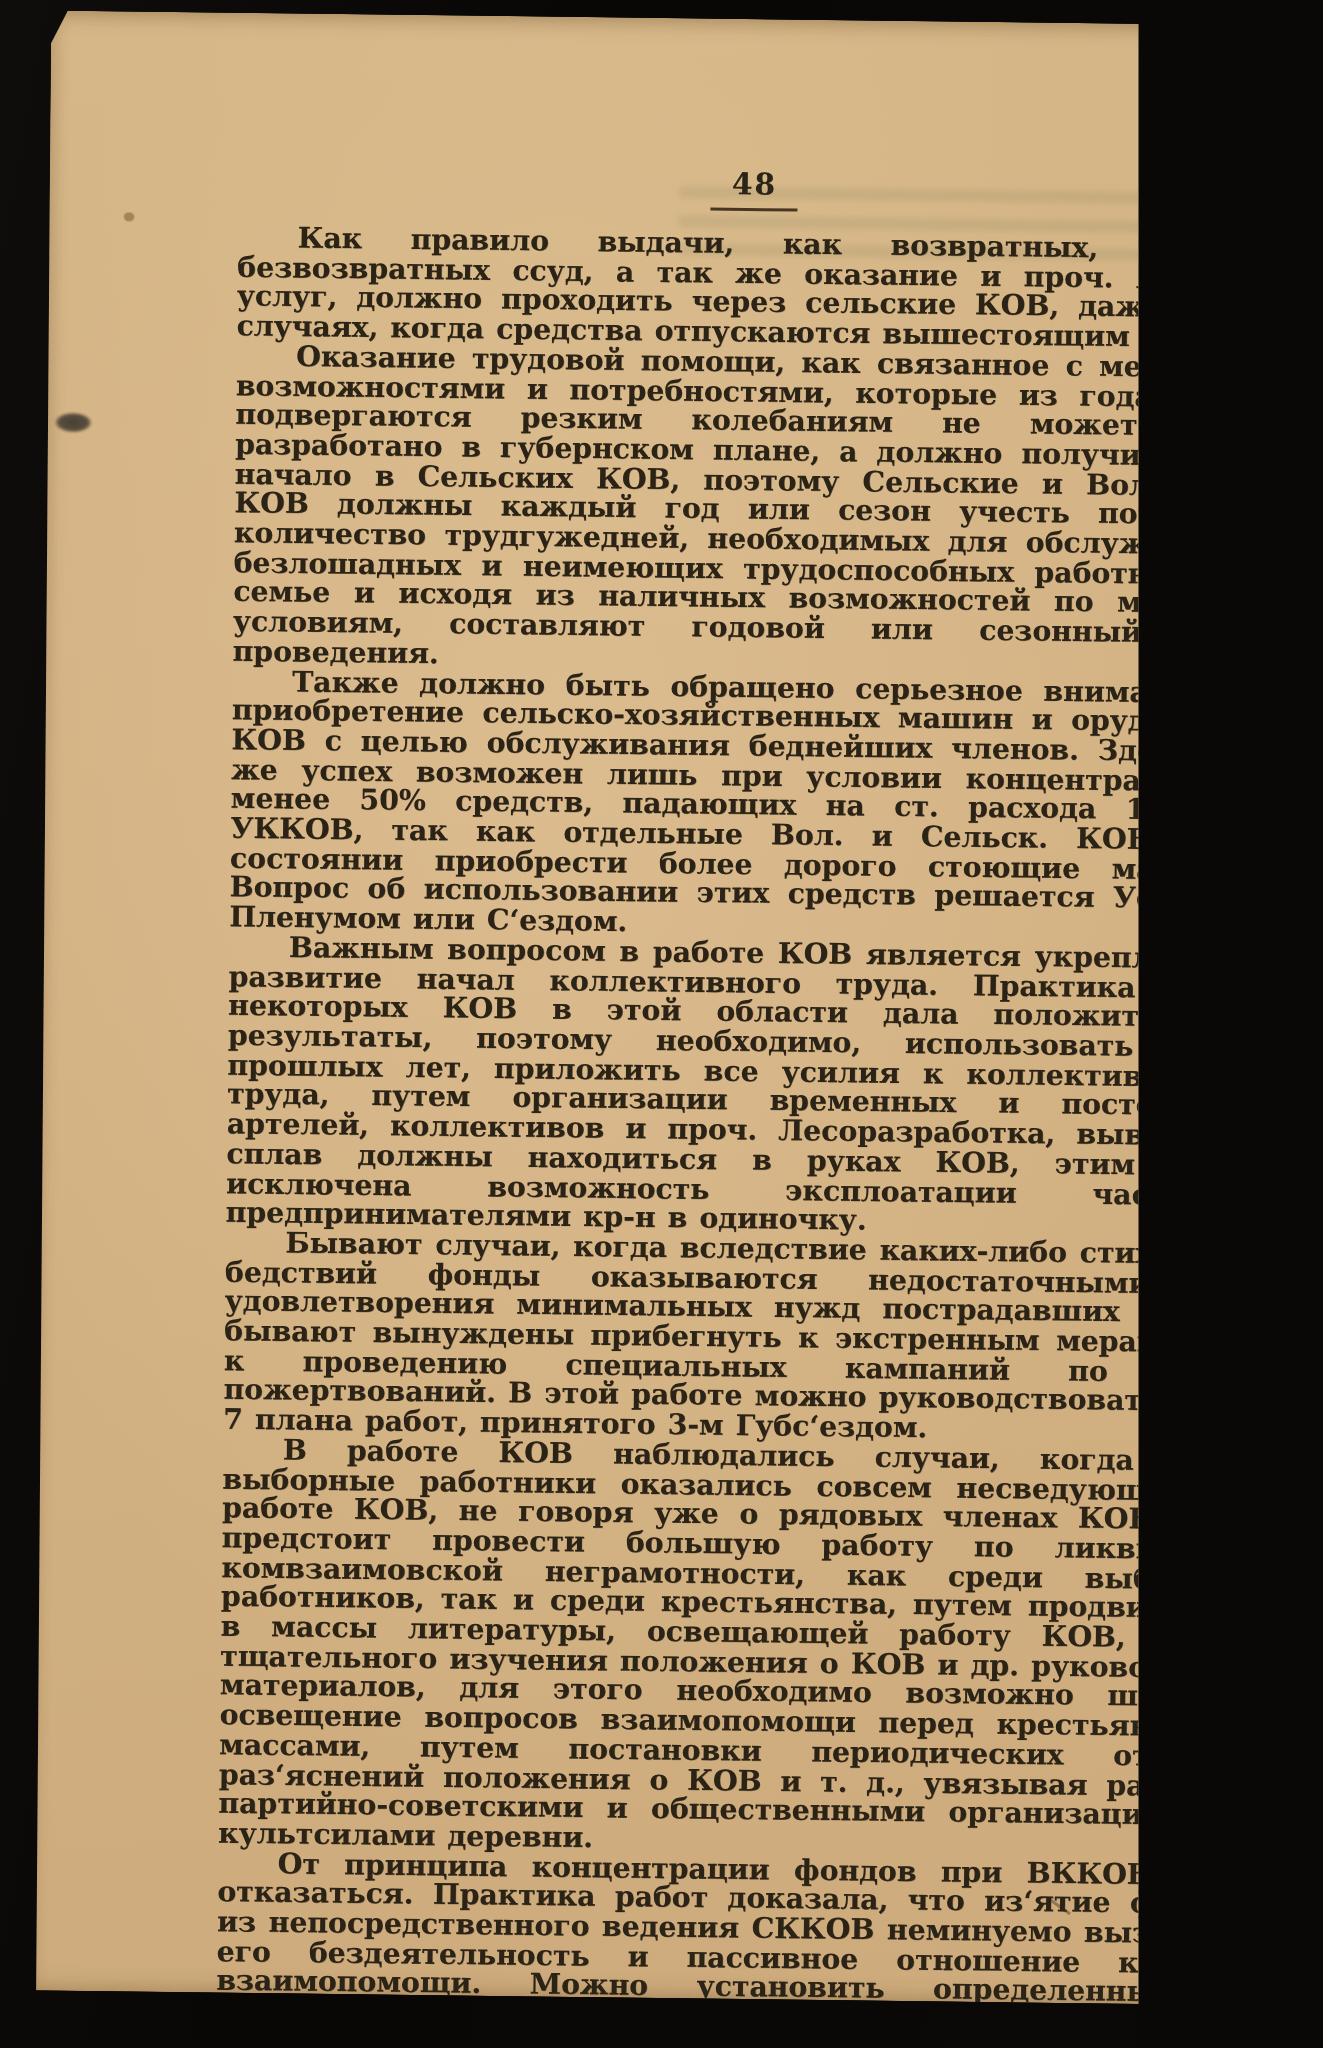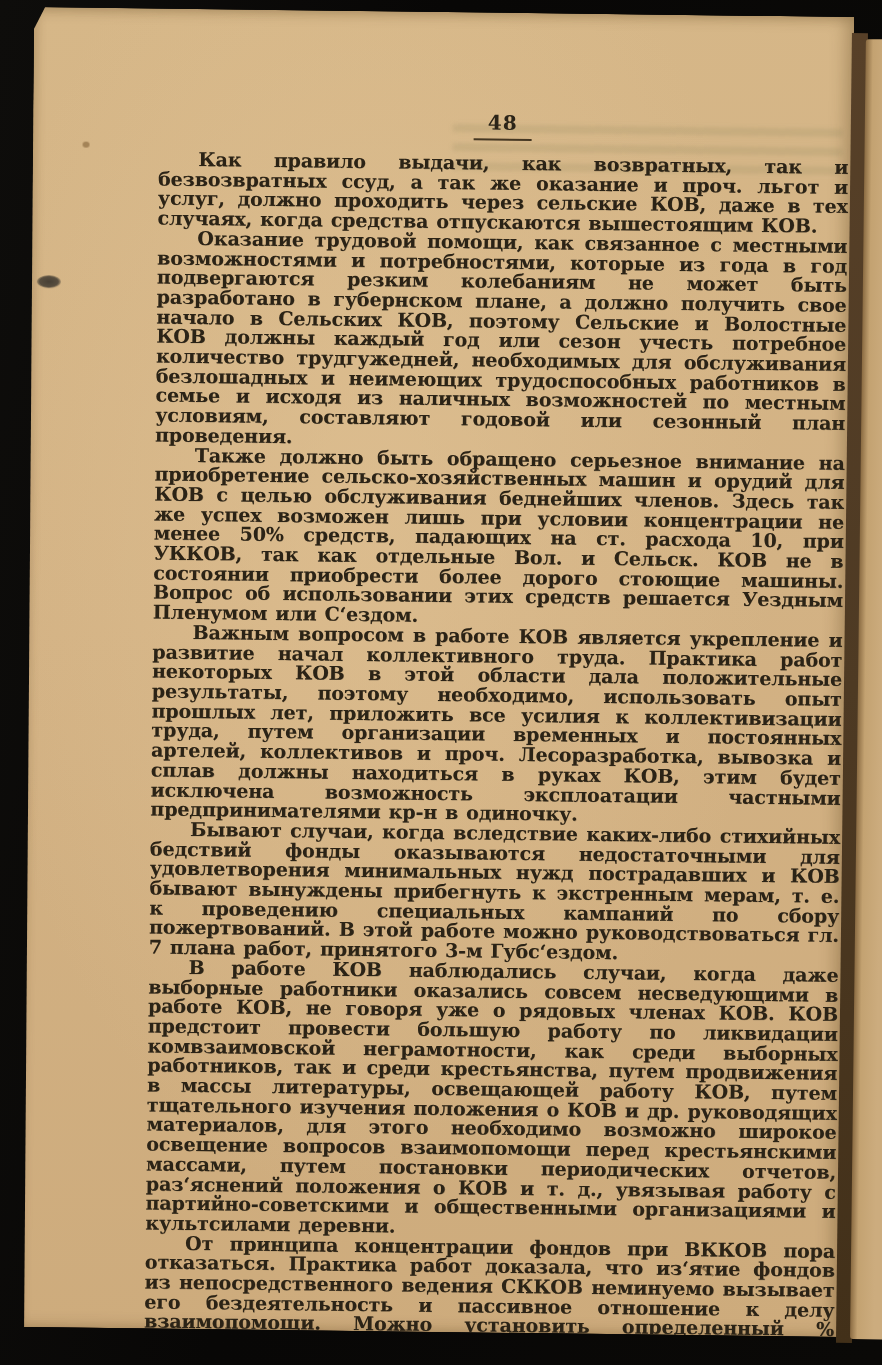--- a/index.html
+++ b/index.html
@@ -4,21 +4,21 @@
 <style>
   html, body {
     margin: 0; padding: 0;
     width: 882px; height: 1365px;
     background: #090806;
     overflow: hidden;
     font-family: "DejaVu Serif", "Liberation Serif", serif;
   }
   .scan-stage {
     position: relative;
-    width: 882px; height: 1365px;
+    width: 759px; height: 1365px;
     background: linear-gradient(100deg, #0e0d0b 0%, #080706 40%, #0a0907 100%);
     overflow: hidden;
   }
   .book-wrap {
     position: absolute;
     left: -12px; top: -12px;
     width: 906px; height: 1389px;
     transform: rotate(0.7deg);
     transform-origin: 50% 50%;
   }

